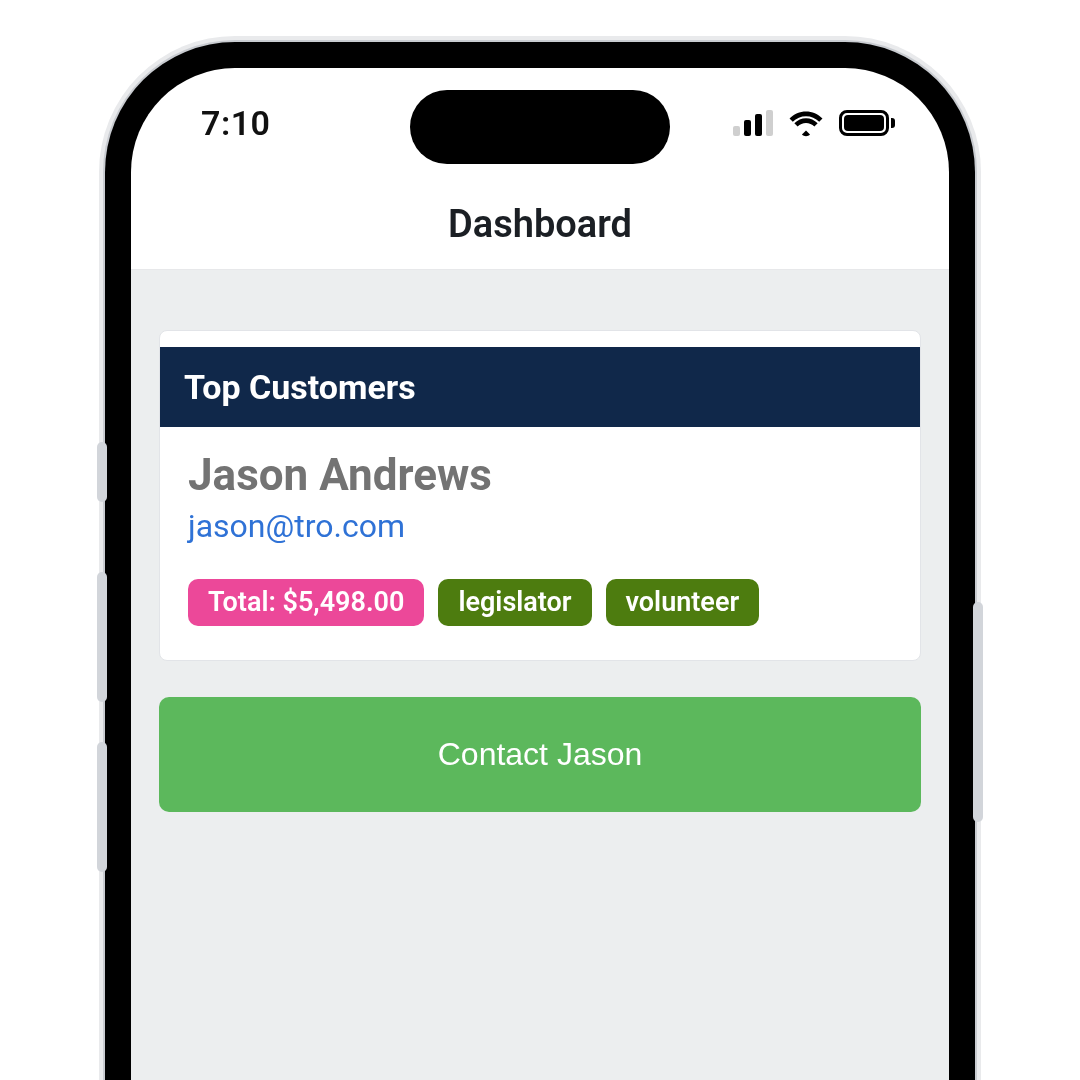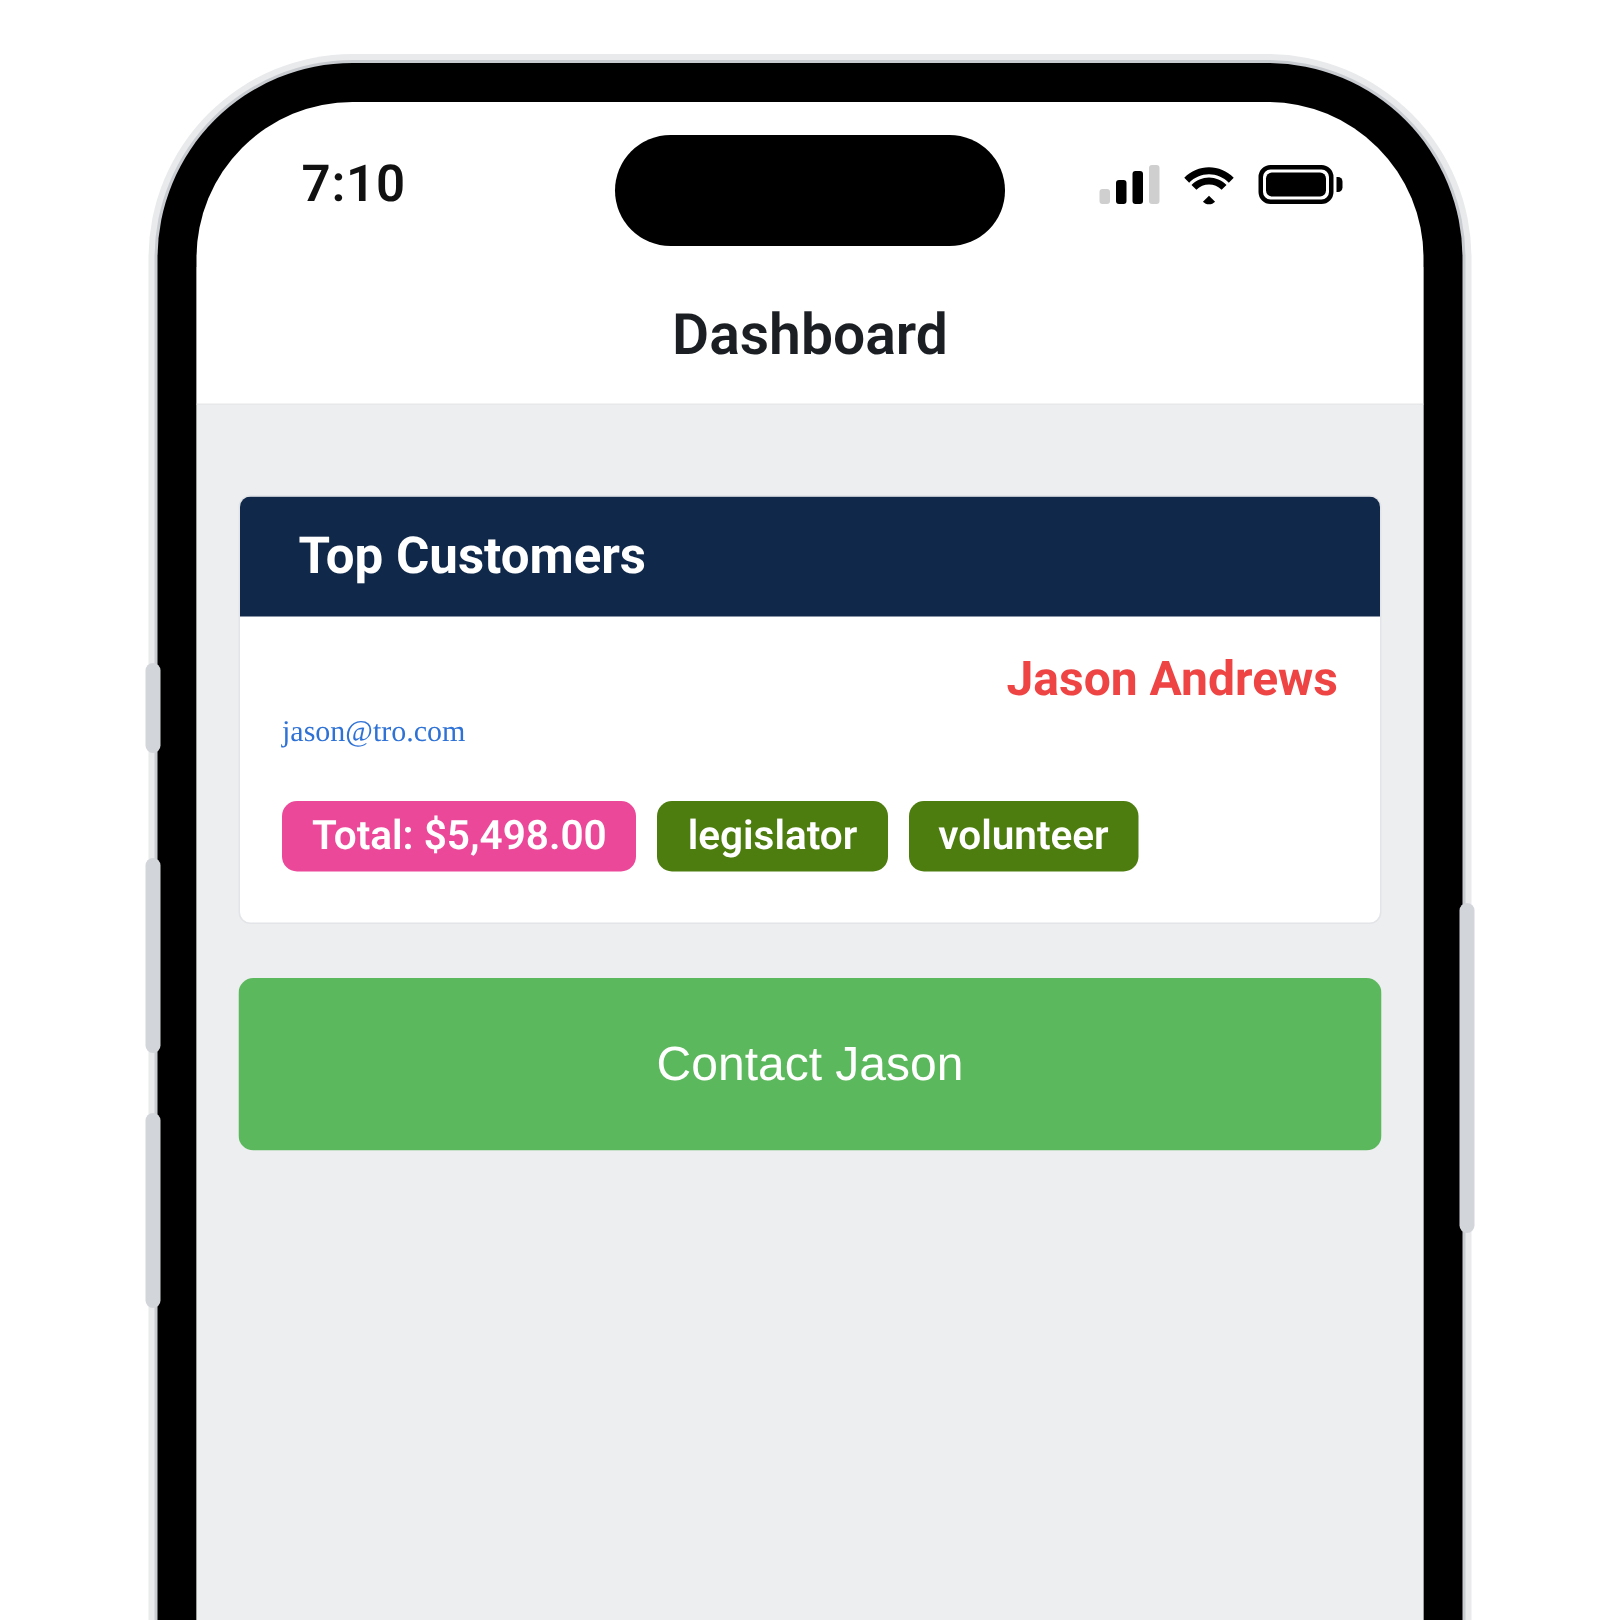--- a/index.html
+++ b/index.html
@@ -137,40 +137,39 @@
     border-radius: 8px;
     border: 1px solid #e2e4e8;
     overflow: hidden;
   }
 
   .panel-header {
     background:#10284a;
     color:#ffffff;
     font-size: 34px;
     font-weight: 700;
-    padding: 20px 39px;
+    padding: 20px 24px;
+    margin-top: 16px;
   }
 
   .customer-body {
     padding: 22px 28px 34px 28px;
   }
   .customer-name {
+    font-size: 44px;
+    font-weight: 700;
+    color: #737373;
+    margin-bottom: 6px;
+  }
+  .customer-email {
     font-size: 32px;
-    font-weight: 700;
-    color: #ef4444;
-    margin-bottom: 6px;
-    text-align: right;
-  }
-  .customer-email {
-    font-size: 20px;
     color: #2f72d6;
     text-decoration: none;
     display: inline-block;
     margin-bottom: 34px;
-    font-family: Liberation Serif, serif;
   }
 
   .badges { display:flex; gap:14px; flex-wrap:wrap; }
   .badge {
     font-size: 27px;
     font-weight: 600;
     color:#ffffff;
     padding: 10px 20px;
     border-radius: 10px;
     line-height:1;

